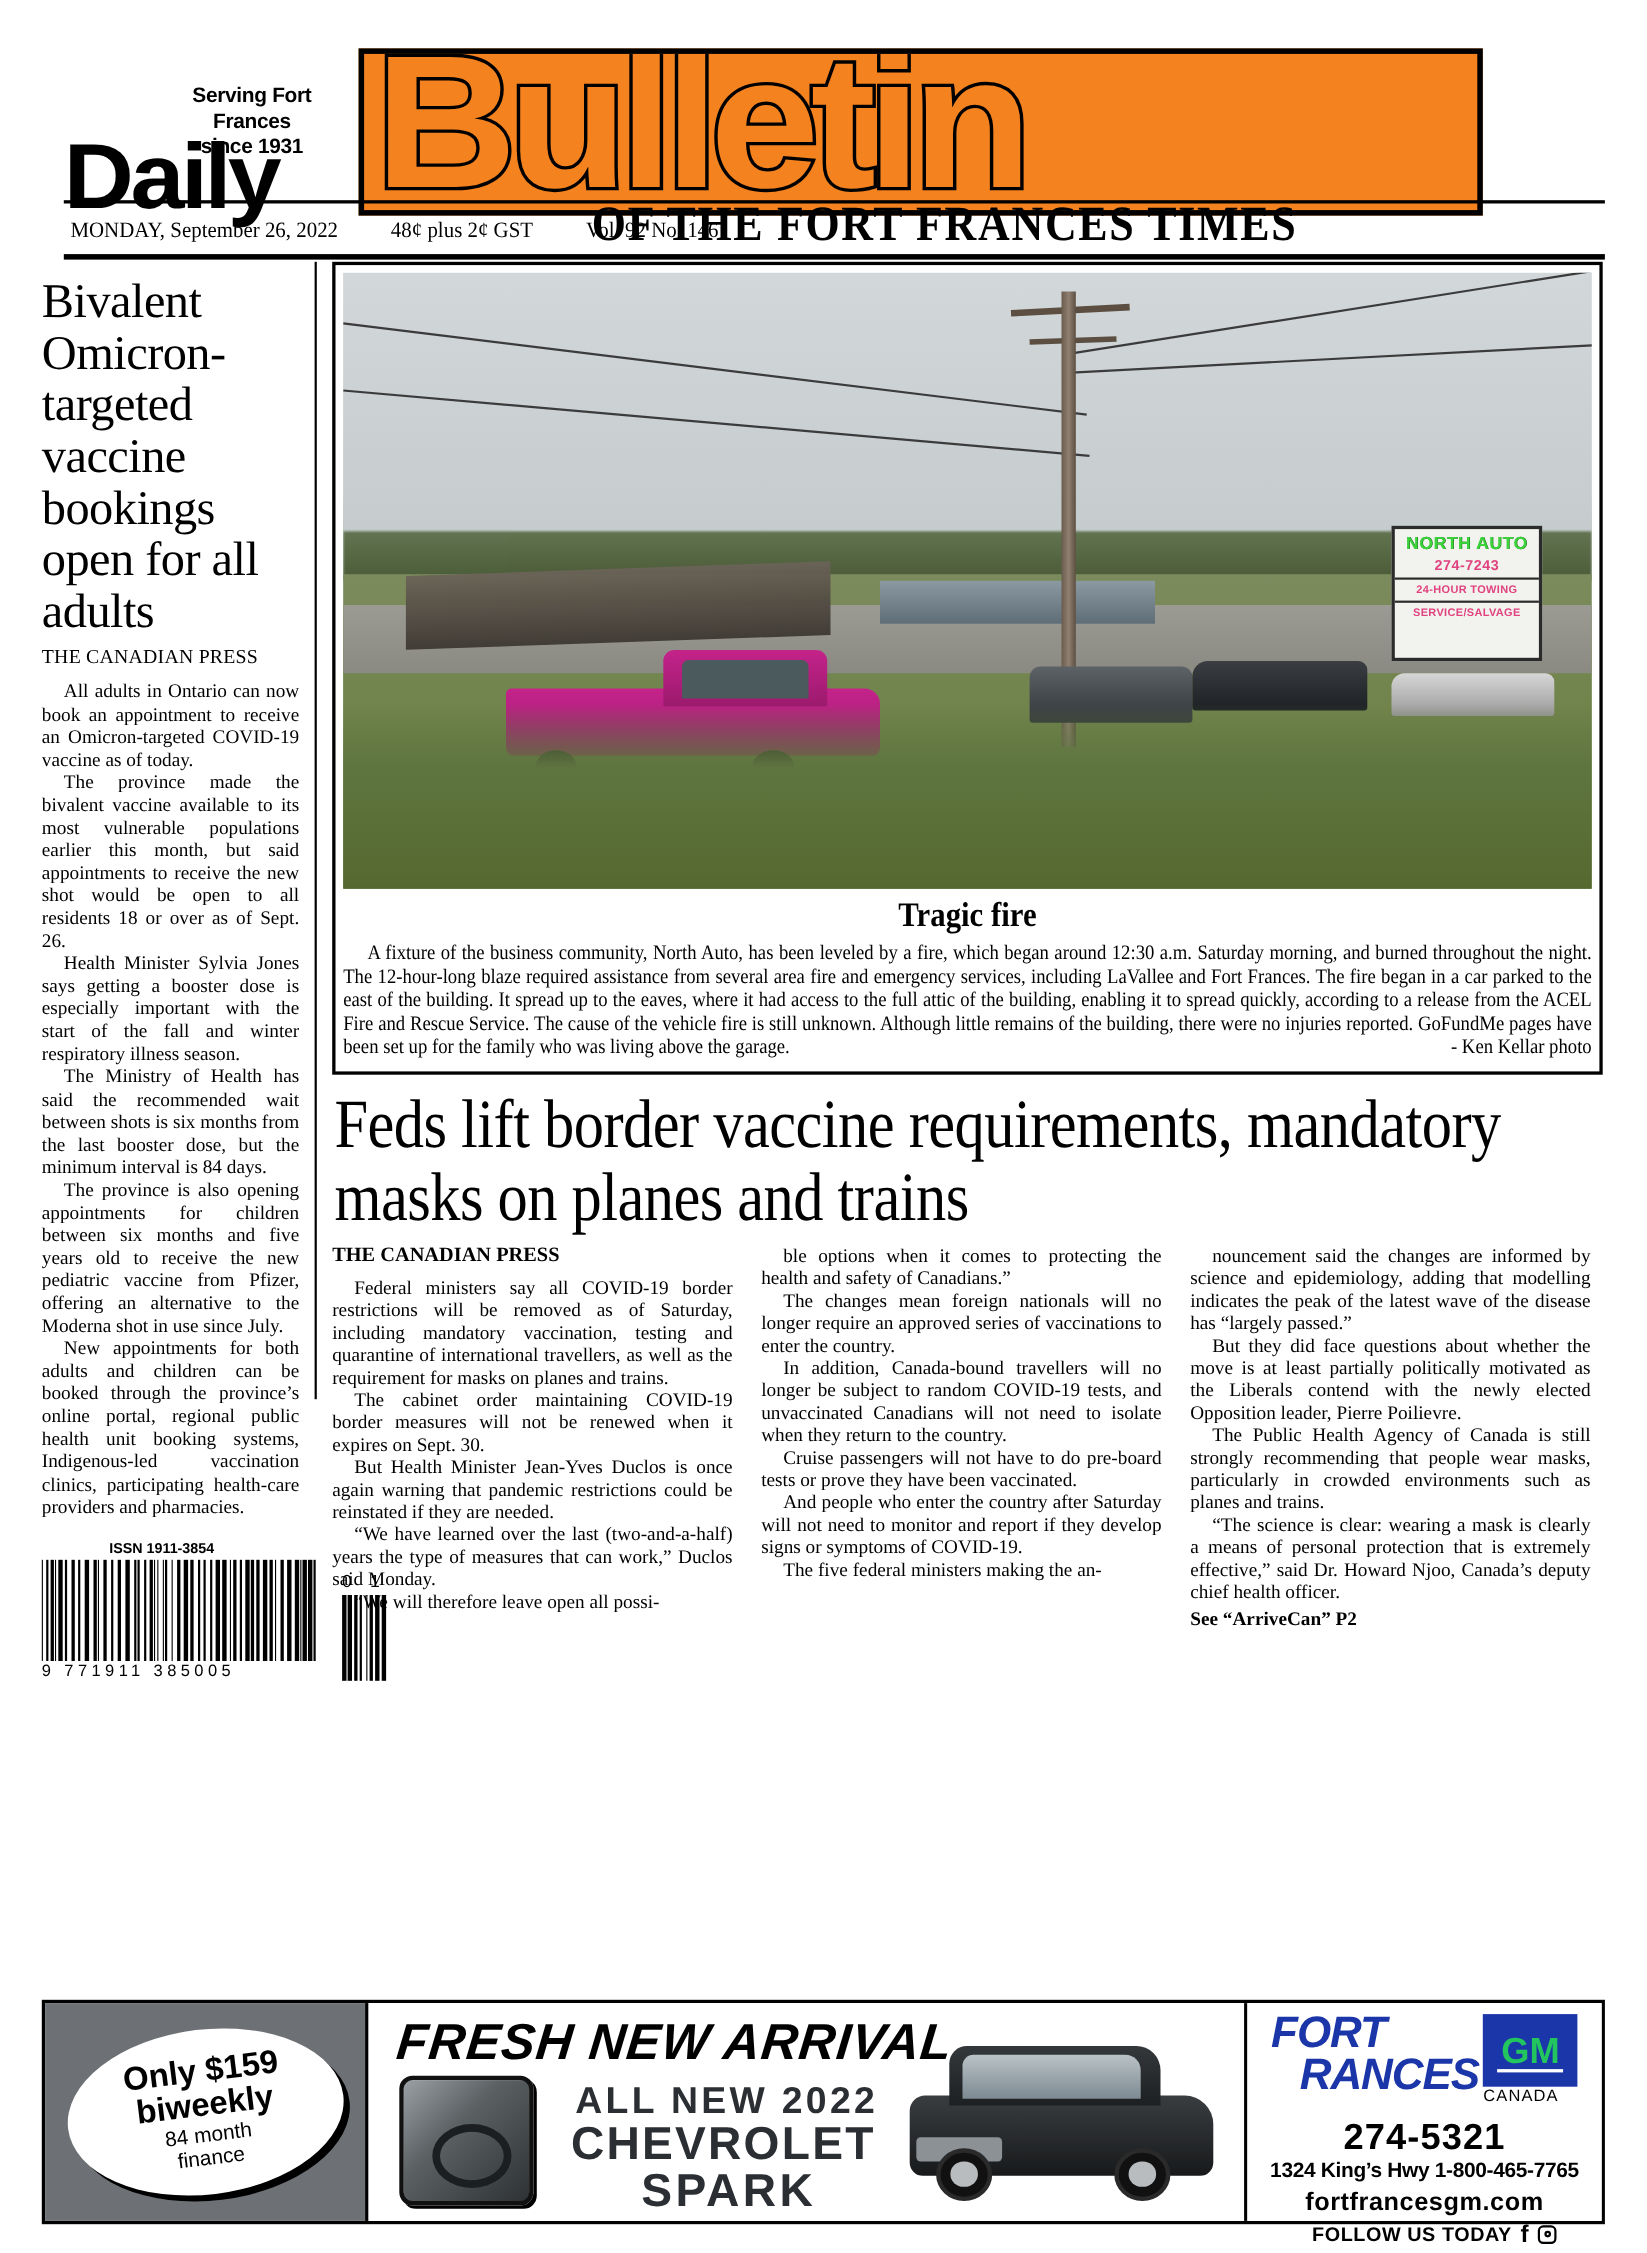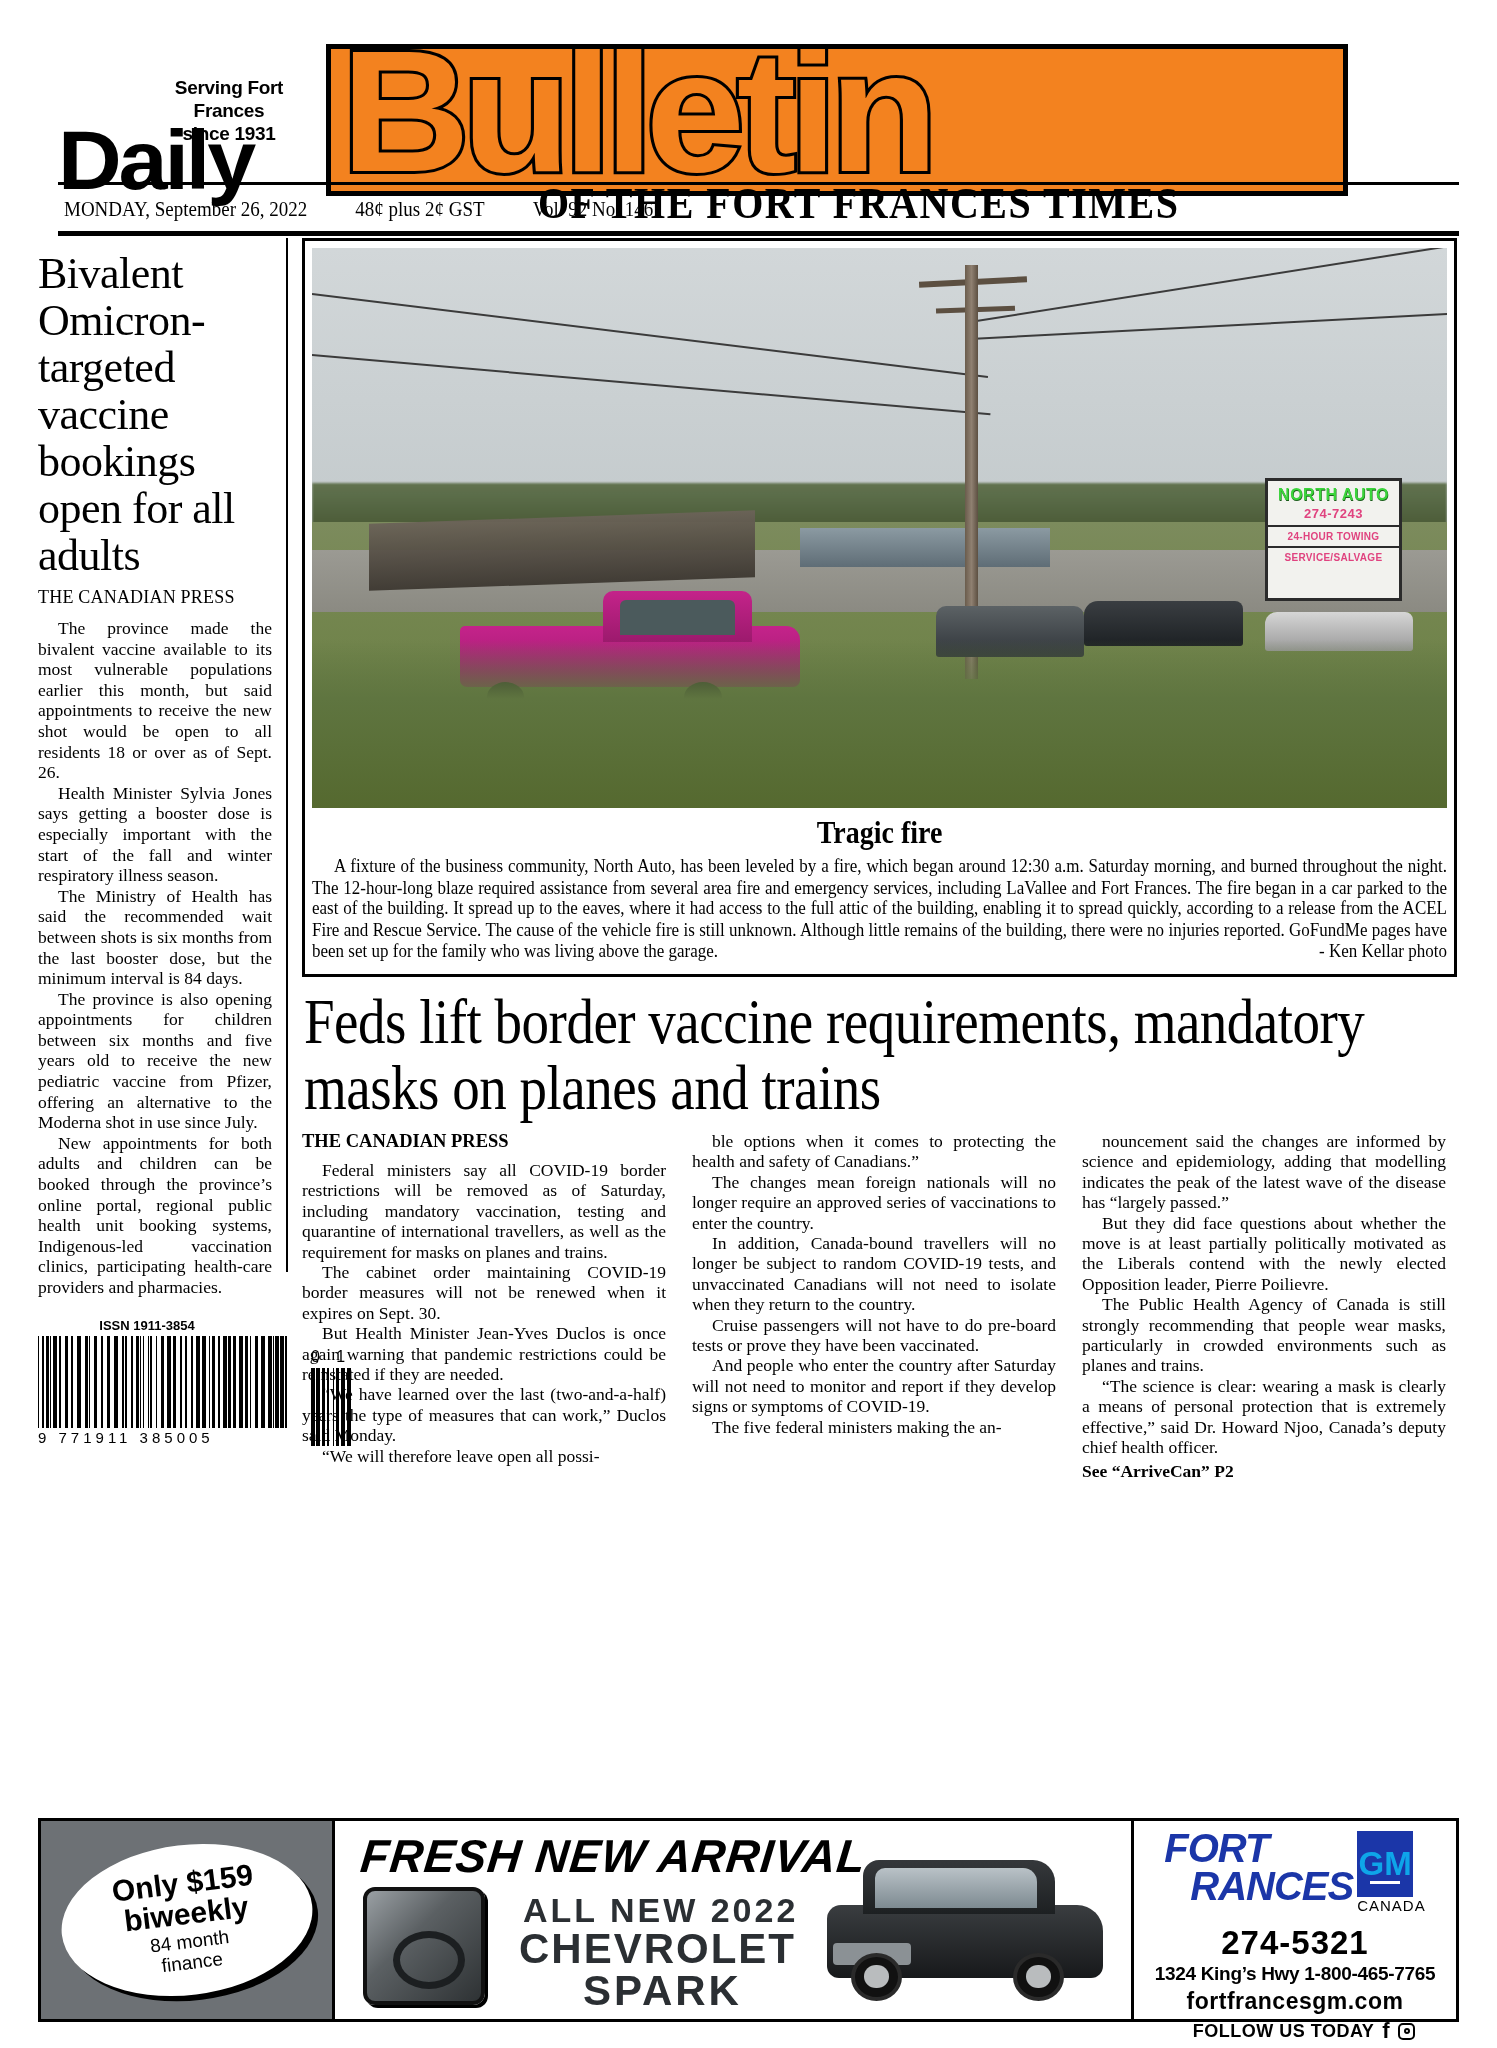--- a/index.html
+++ b/index.html
@@ -247,21 +247,21 @@
   .car-grille { position:absolute; left:6%; bottom:26%; width:26%; height:14%;
     background:#8b9195; border-radius:4px; }
 
   .ad-right { width:322px; background:#fff; position:relative;
     display:flex; flex-direction:column; align-items:center; padding-top:8px; }
   .gmrow { display:flex; align-items:flex-start; gap:4px; }
   .fortfrances { position:relative; font-family:"Liberation Sans", sans-serif;
     font-weight:bold; color:#1b36a8; font-style:italic; letter-spacing:-1px; }
   .ff1 { font-size:40px; line-height:38px; }
   .ff2 { font-size:40px; line-height:38px; margin-left:26px; }
-  .gmbox { width:56px; height:66px; background:#1b36a8; color:#0ea5e9;
+  .gmbox { width:86px; height:66px; background:#1b36a8; color:#22c55e;
     font-family:"Liberation Sans", sans-serif; font-weight:bold; font-size:33px;
     display:flex; align-items:center; justify-content:center; margin-top:2px;
     border-bottom:0; position:relative; }
   .gmbox:after { content:""; position:absolute; left:13px; right:13px; bottom:13px;
     height:3px; background:#fff; }
   .canada { font-family:"Liberation Sans", sans-serif; font-weight:normal;
     font-size:15px; letter-spacing:1px; align-self:flex-end; margin-bottom:4px; }
   .greybar { width:262px; height:11px; background:#d2d3d5; margin:2px 0 4px 0; }
   .phone { font-family:"Liberation Sans", sans-serif; font-weight:bold;
     font-size:33px; letter-spacing:1px; }
@@ -300,20 +300,21 @@
     </div>
     <div class="rule-bot"></div>
   </div>
 
   <div class="grid">
 
     <div class="leftcol">
       <h1 class="lead-head">Bivalent Omicron-targeted vaccine bookings open for all adults</h1>
       <div class="byline">THE CANADIAN PRESS</div>
       <div class="body-text">
+        <p>All adults in Ontario can now book an appointment to receive an Omicron-targeted COVID-19 vaccine as of today.</p>
         <p>The province made the bivalent vaccine available to its most vulnerable populations earlier this month, but said appointments to receive the new shot would be open to all residents 18 or over as of Sept. 26.</p>
         <p>Health Minister Sylvia Jones says getting a booster dose is especially important with the start of the fall and winter respiratory illness season.</p>
         <p>The Ministry of Health has said the recommended wait between shots is six months from the last booster dose, but the minimum interval is 84 days.</p>
         <p>The province is also opening appointments for children between six months and five years old to receive the new pediatric vaccine from Pfizer, offering an alternative to the Moderna shot in use since July.</p>
         <p>New appointments for both adults and children can be booked through the province’s online portal, regional public health unit booking systems, Indigenous-led vaccination clinics, participating health-care providers and pharmacies.</p>
       </div>
 
       <div class="barcode-wrap">
         <div class="issn">ISSN 1911-3854</div>
         <div class="bc-row">

